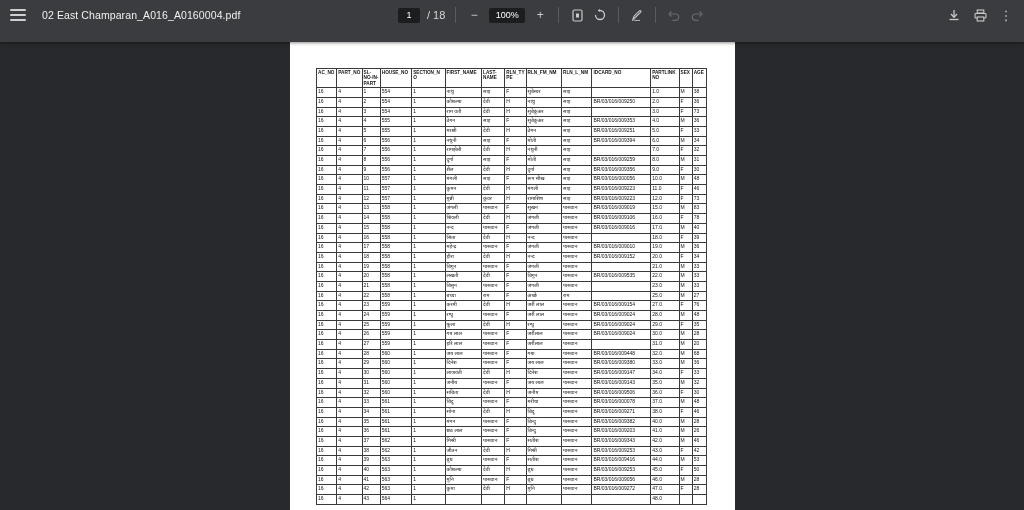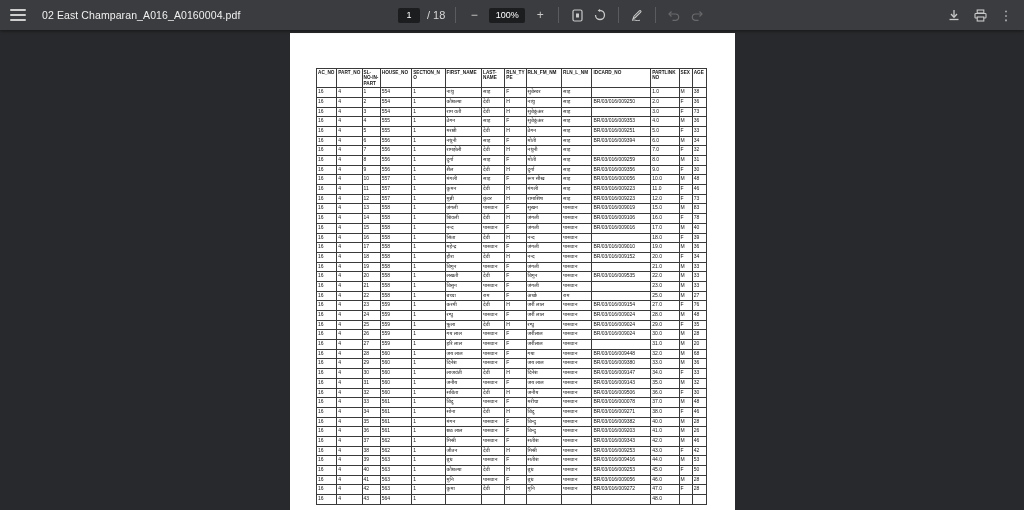--- a/index.html
+++ b/index.html
@@ -4,21 +4,21 @@
 <style>
   * { box-sizing: border-box; margin: 0; padding: 0; }
   html,body { width:1024px; height:510px; overflow:hidden; }
   body {
     background:#28292c;
     font-family:"Liberation Sans", sans-serif;
     position:relative;
   }
   
   .toolbar {
-    position:absolute; top:0; left:0; width:1024px; height:30px;
+    position:absolute; top:0; left:0; width:1024px; height:42px;
     background:#3b3c3f; color:#e9e9e9; z-index:5;
     box-shadow:0 1px 3px rgba(0,0,0,.45);
   }
   .tb-left { position:absolute; left:10px; top:0; height:30px; display:flex; align-items:center; gap:16px; }
   .tb-center { position:absolute; left:398px; top:0; height:30px; display:flex; align-items:center; gap:7px; }
   .tb-right { position:absolute; right:10px; top:0; height:30px; display:flex; align-items:center; gap:10px; }
   .menu-btn { width:16px; height:12px; display:flex; flex-direction:column; justify-content:space-between; cursor:pointer; }
   .menu-btn span { display:block; height:1.6px; background:#cfcfcf; border-radius:1px; }
   .doc-title { font-size:10.5px; color:#f1f1f1; letter-spacing:.1px; }
   .field {

